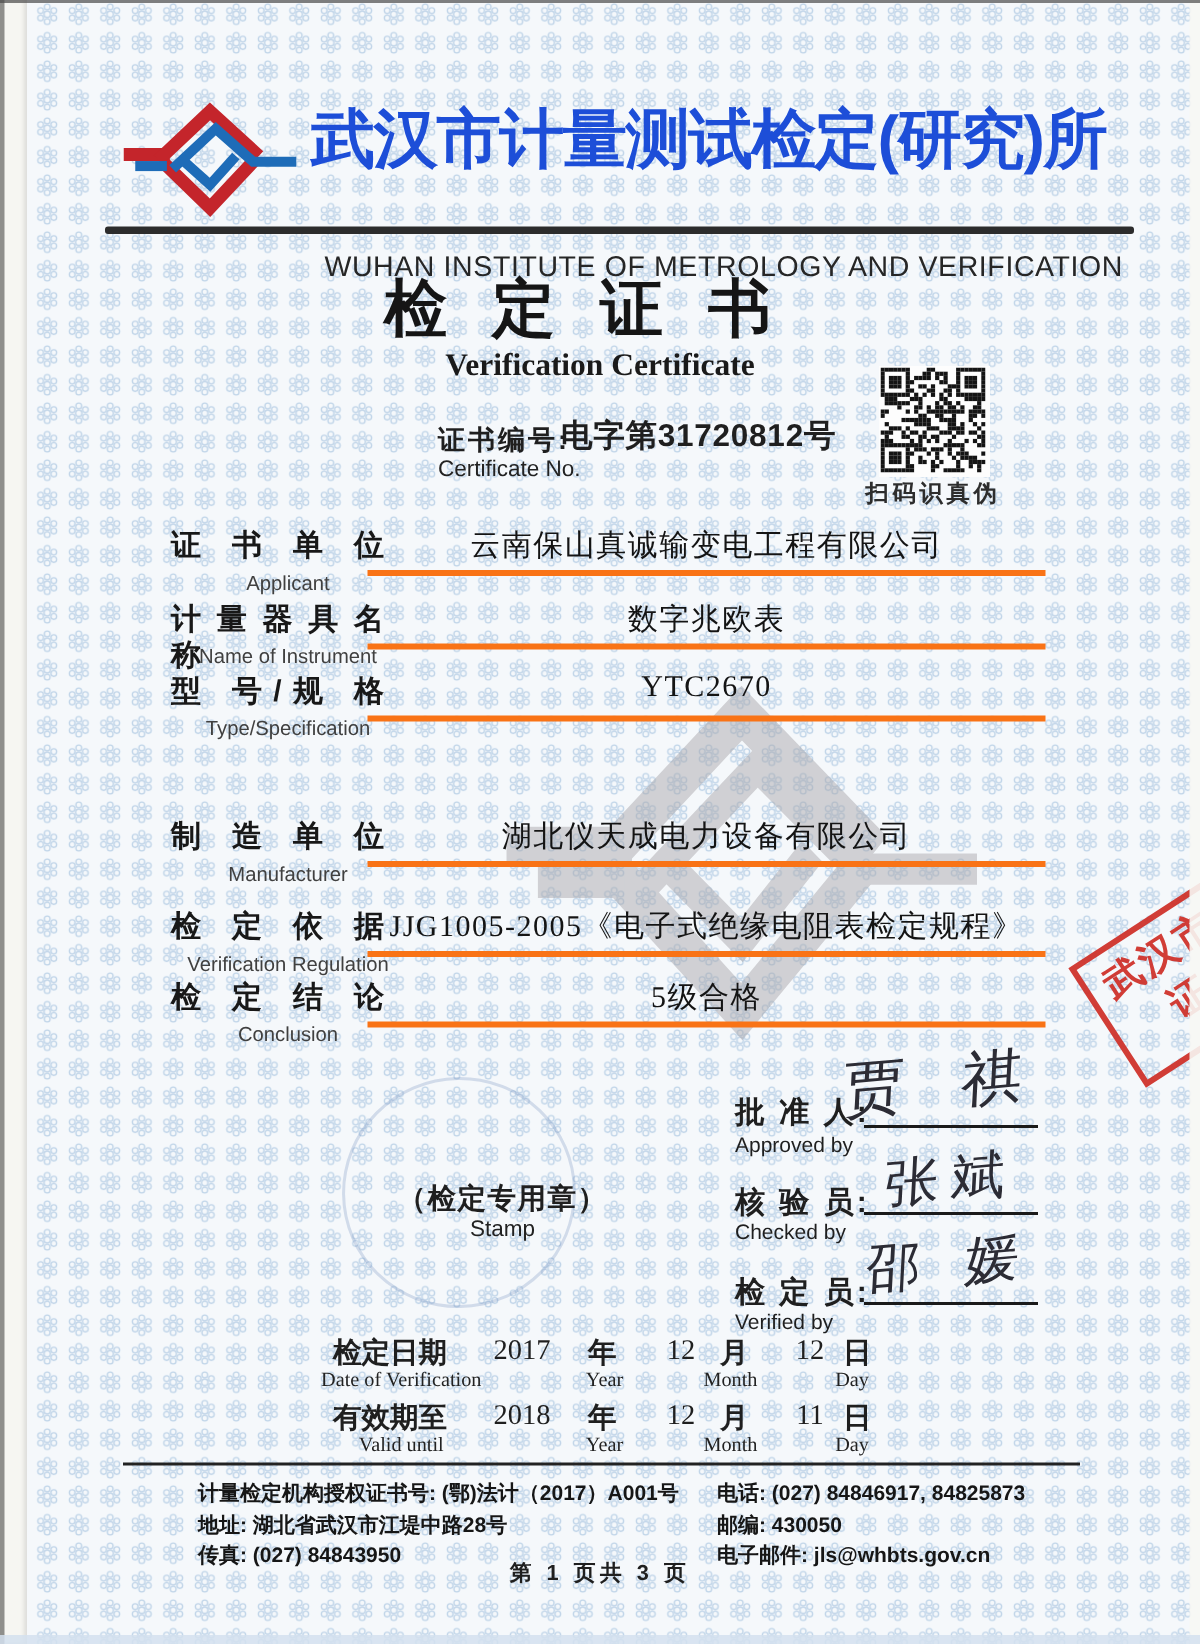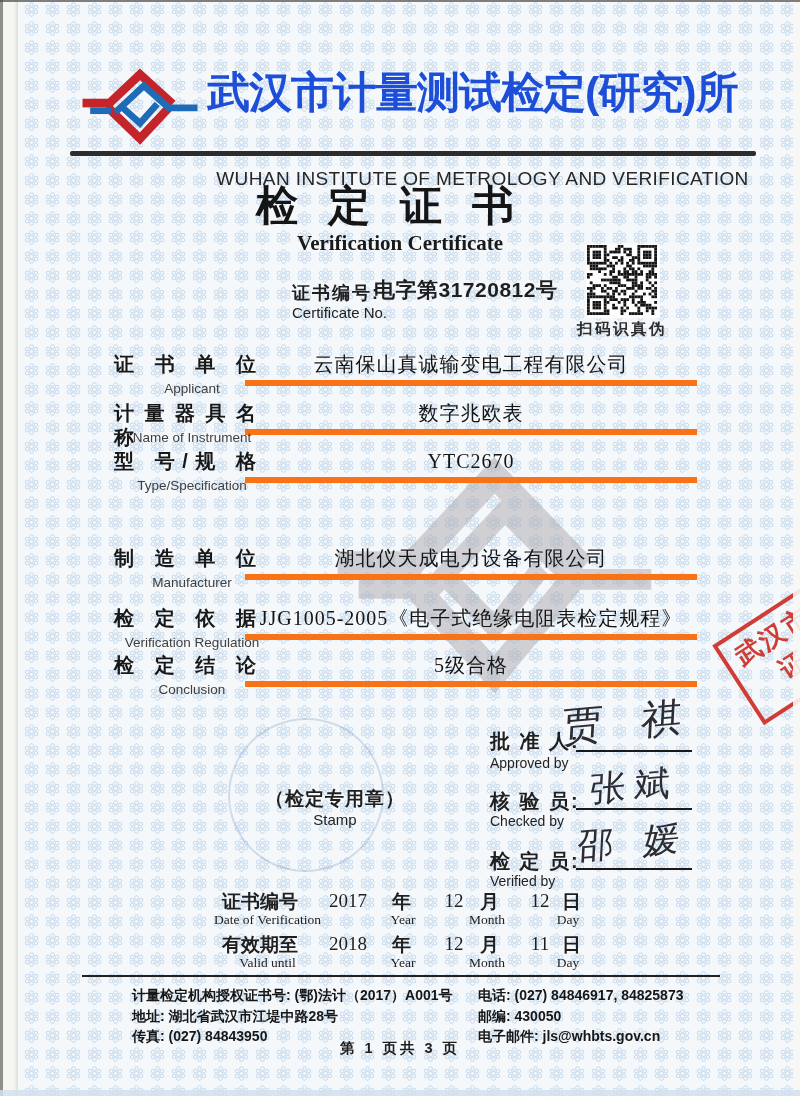--- a/index.html
+++ b/index.html
@@ -27,21 +27,21 @@
   .certno-en{left:292px;top:304px;font-size:15px;color:#222;}
   
   .qr-box{left:586px;top:244px;width:72px;height:72px;background:#fdfdfd;padding:1px;}
   .qr-caption{left:556px;top:319px;width:132px;text-align:center;font-size:15.5px;letter-spacing:2.5px;color:#2d2d2d;font-weight:600;}
   
   .watermark{left:322px;top:425px;width:345px;height:285px;opacity:.48;}
   
   .field{position:absolute;left:0;width:100%;height:52px;}
   .f-label{position:absolute;left:114px;width:142px;font-size:20px;font-weight:bold;text-align:justify;text-align-last:justify;line-height:24px;color:#181818;}
   .f-en{position:absolute;left:100px;width:184px;top:29px;text-align:center;font-size:13.5px;color:#404040;}
-  .f-line{position:absolute;left:245px;width:452px;top:-2px;height:30px;border-bottom:6px solid #f97316;display:flex;align-items:center;justify-content:center;}
+  .f-line{position:absolute;left:245px;width:452px;top:-2px;height:30px;border-bottom:4px solid #f97316;display:flex;align-items:flex-start;justify-content:center;}
   .f-value{font-family:"Liberation Serif",serif;font-size:20px;letter-spacing:1px;padding-bottom:2px;white-space:nowrap;color:#141414;}
   
   .stamp-cn{left:240px;top:786px;width:190px;text-align:center;font-size:19px;font-weight:600;letter-spacing:1px;}
   .stamp-en{left:240px;top:811px;width:190px;text-align:center;font-size:15px;color:#222;}
   .stamp-circle{left:228px;top:718px;width:152px;height:150px;border:2px solid rgba(115,145,190,.28);border-radius:50%;transform:rotate(-12deg);}
   
   .red-stamp{left:726px;top:597px;width:150px;height:95px;border:4px solid #cf2f28;transform:rotate(-33deg);color:#cf2f28;opacity:.93;padding:4px 0 0 10px;box-sizing:border-box;}
   .red-stamp .l1{font-size:26px;font-weight:bold;letter-spacing:2px;white-space:nowrap;}
   .red-stamp .l2{font-size:26px;font-weight:bold;letter-spacing:6px;padding-left:30px;white-space:nowrap;}
   
@@ -504,21 +504,21 @@
   <div class="abs s-label" style="top:788px;">核 验 员:</div>
   <div class="abs s-line" style="top:808px;"></div>
   <div class="abs s-en" style="top:813px;">Checked by</div>
   <div class="abs sig" style="left:590px;top:762px;font-size:36px;letter-spacing:8px;">张斌</div>
 
   <div class="abs s-label" style="top:848px;">检 定 员:</div>
   <div class="abs s-line" style="top:868px;"></div>
   <div class="abs s-en" style="top:873px;">Verified by</div>
   <div class="abs sig" style="left:578px;top:818px;font-size:36px;letter-spacing:10px;">邵 媛</div>
 
-  <div class="abs d-label" style="top:889px;">证书编号</div>
+  <div class="abs d-label" style="top:889px;">检定日期</div>
   <div class="abs d-num" style="left:320px;width:56px;top:890px;">2017</div>
   <div class="abs d-unit" style="left:392px;top:889px;">年</div>
   <div class="abs d-num" style="left:432px;width:44px;top:890px;">12</div>
   <div class="abs d-unit" style="left:480px;top:889px;">月</div>
   <div class="abs d-num" style="left:518px;width:44px;top:890px;">12</div>
   <div class="abs d-unit" style="left:562px;top:889px;">日</div>
   <div class="abs d-en" style="left:190px;width:155px;top:912px;">Date of Verification</div>
   <div class="abs d-en" style="left:378px;width:50px;top:912px;">Year</div>
   <div class="abs d-en" style="left:458px;width:58px;top:912px;">Month</div>
   <div class="abs d-en" style="left:543px;width:50px;top:912px;">Day</div>

